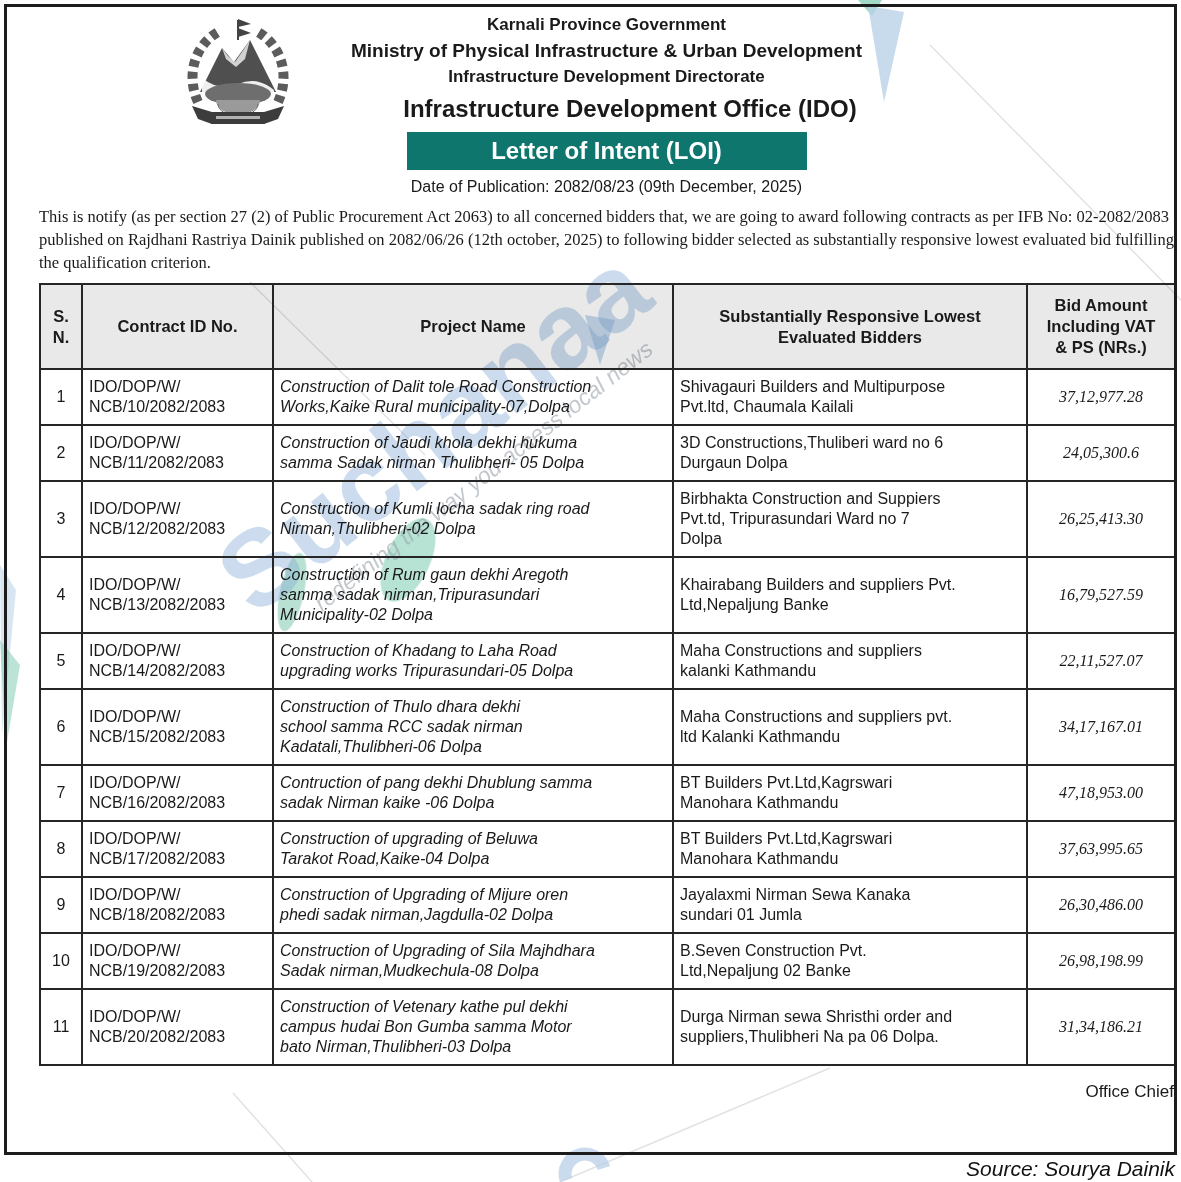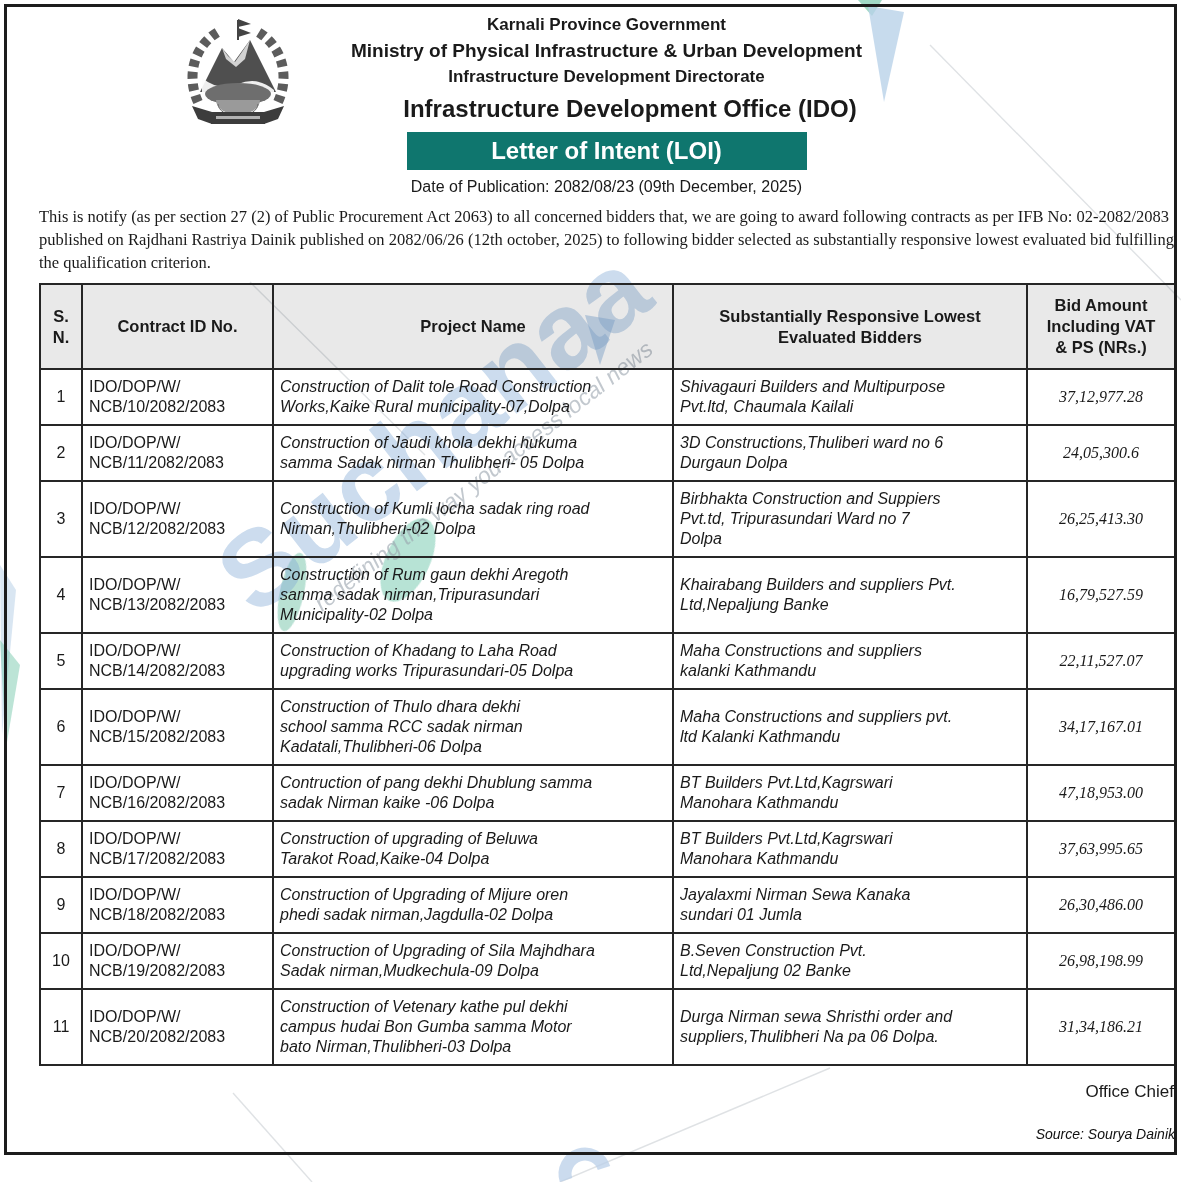--- a/index.html
+++ b/index.html
@@ -24,24 +24,24 @@
   .logo{position:absolute;left:162px;top:14px;width:120px;height:124px;}
   .notice{width:1135px;margin:10px 0 0 23px;font-size:16.5px;line-height:1.38;font-family:Liberation Serif, serif;}
   table.loi{border-collapse:collapse;margin:9px 0 0 23px;width:1135px;table-layout:fixed;}
   table.loi th,table.loi td{border:2px solid #262626;vertical-align:middle;}
   table.loi th{background:rgba(0,0,0,0.085);font-weight:bold;font-size:16.5px;
     text-align:center;padding:10px 4px;white-space:pre-line;line-height:21px;}
   table.loi td{font-size:16px;line-height:20px;padding:7px 6px;}
   td.sn{text-align:center;}
   td.cid{white-space:pre-line;padding-left:10px;}
   td.proj{font-style:italic;white-space:pre-line;padding-left:12px;}
-  td.bidder{font-style:italic;white-space:pre-line;padding-left:12px;}
+  td.bidder{white-space:pre-line;padding-left:12px;}
   td.amount{font-style:italic;text-align:center;font-family:Liberation Serif, serif;}
   .office-chief{width:1135px;margin:16px 0 0 23px;text-align:right;font-size:17px;}
-  .source{position:absolute;right:6px;top:1126px;font-style:italic;font-size:14px;color:#111;}
+  .source{position:absolute;right:6px;top:1157px;font-style:italic;font-size:21px;color:#111;}
 </style>
 </head>
 <body>
 
 <svg class="wm-layer" width="1181" height="1182" viewBox="0 0 1181 1182" aria-hidden="true">
   <g stroke="#d2d6da" stroke-width="1.4" opacity="0.7">
     <line x1="930" y1="45" x2="1181" y2="300"></line>
     <line x1="250" y1="282" x2="425" y2="455"></line>
     <line x1="560" y1="1182" x2="830" y2="1068"></line>
     <line x1="233" y1="1093" x2="312" y2="1182"></line>
@@ -209,21 +209,21 @@
 phedi sadak nirman,Jagdulla-02 Dolpa</td>
         <td class="bidder">Jayalaxmi Nirman Sewa Kanaka
 sundari  01 Jumla</td>
         <td class="amount">26,30,486.00</td>
       </tr>
       <tr>
         <td class="sn">10</td>
         <td class="cid">IDO/DOP/W/
 NCB/19/2082/2083</td>
         <td class="proj">Construction of Upgrading of  Sila Majhdhara
-Sadak nirman,Mudkechula-09 Dolpa</td>
+Sadak nirman,Mudkechula-08 Dolpa</td>
         <td class="bidder">B.Seven Construction Pvt.
 Ltd,Nepaljung 02 Banke</td>
         <td class="amount">26,98,198.99</td>
       </tr>
       <tr>
         <td class="sn">11</td>
         <td class="cid">IDO/DOP/W/
 NCB/20/2082/2083</td>
         <td class="proj">Construction of  Vetenary kathe pul dekhi
 campus hudai Bon Gumba samma Motor

